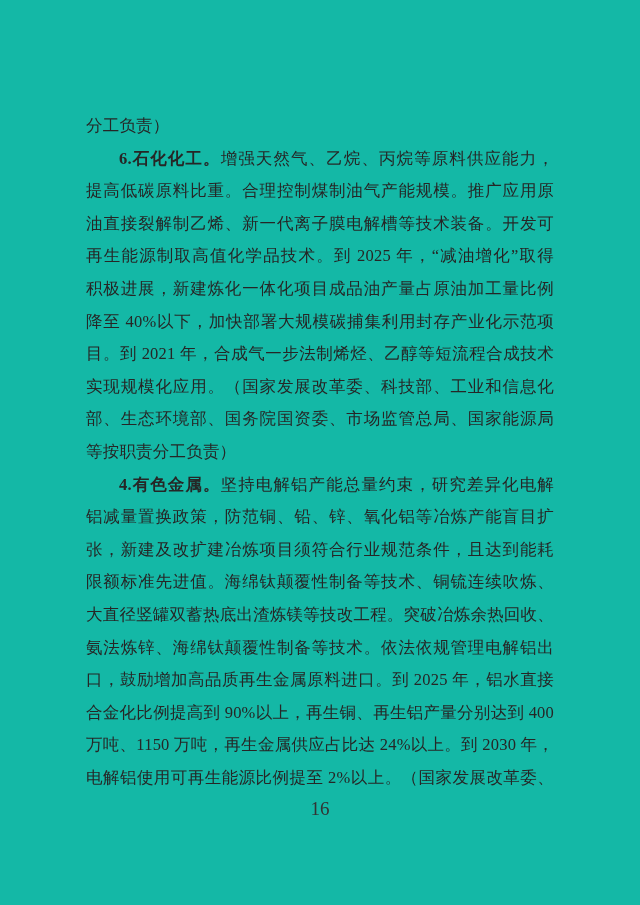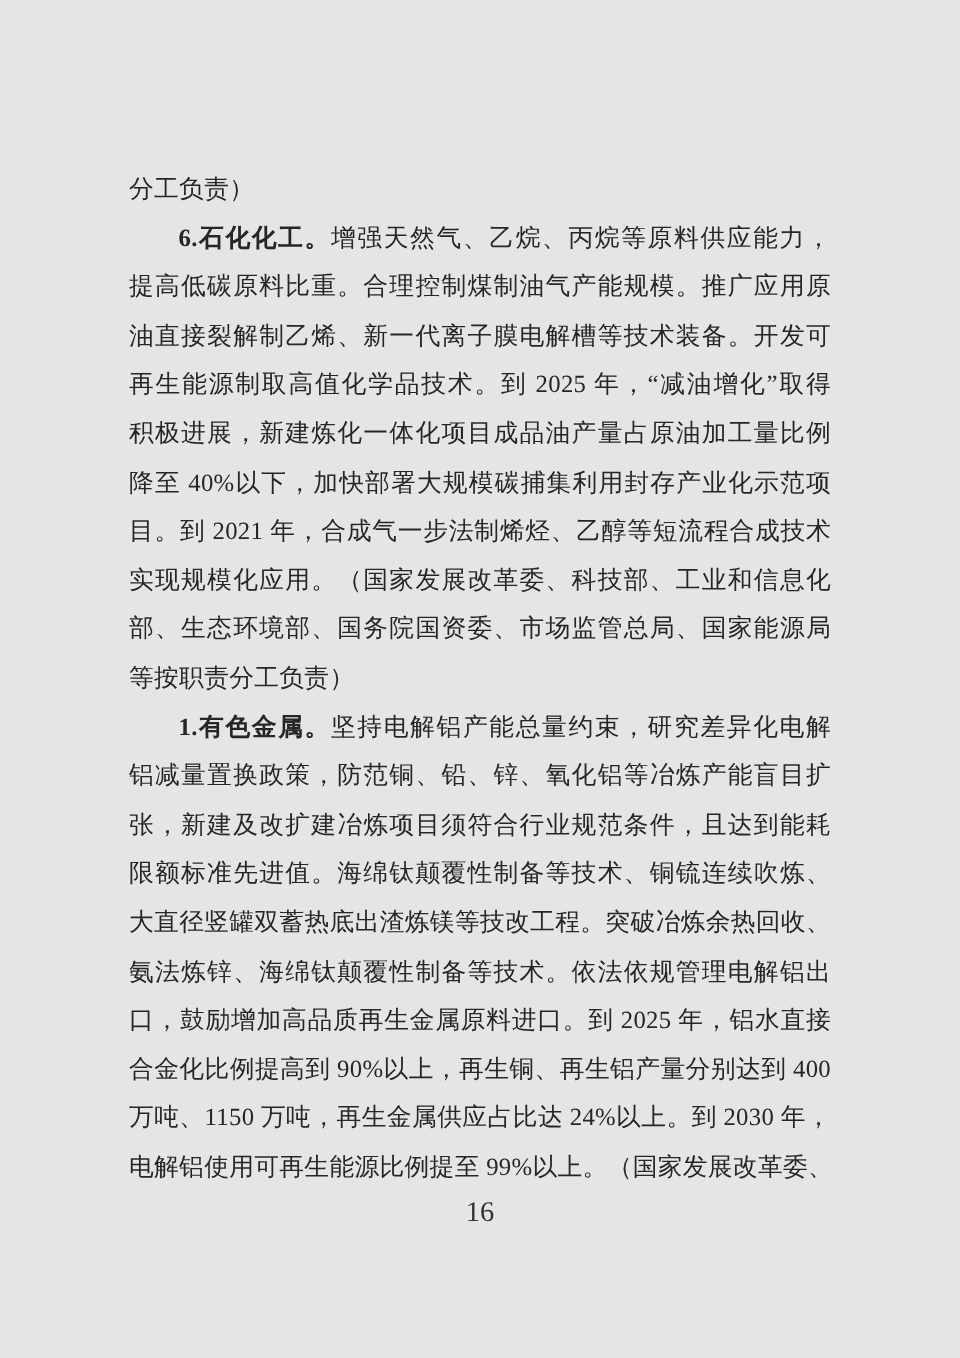--- a/index.html
+++ b/index.html
@@ -11,21 +11,21 @@
     height: 905px;
     background: #ffffff;
     position: relative;
     overflow: hidden;
     font-family: "Liberation Serif", "DejaVu Serif", serif;
     color: #262626;
   }
   .page {
     position: absolute;
     inset: 0;
-    background: #e5e5e5;
+    background: #14b8a6;
   }
   .text-block {
     position: absolute;
     left: 86px;
     top: 110px;
     width: 468px;
   }
   .line {
     font-size: 16.5px;
     line-height: 32.6px;
@@ -67,25 +67,25 @@
     <div class="line indent"><span class="head">6.石化化工。</span><span>增强天然气、乙烷、丙烷等原料供应能力，</span></div>
     <div class="line">提高低碳原料比重。合理控制煤制油气产能规模。推广应用原</div>
     <div class="line">油直接裂解制乙烯、新一代离子膜电解槽等技术装备。开发可</div>
     <div class="line">再生能源制取高值化学品技术。到 2025 年，“减油增化”取得</div>
     <div class="line">积极进展，新建炼化一体化项目成品油产量占原油加工量比例</div>
     <div class="line">降至 40%以下，加快部署大规模碳捕集利用封存产业化示范项</div>
     <div class="line">目。到 2021 年，合成气一步法制烯烃、乙醇等短流程合成技术</div>
     <div class="line">实现规模化应用。（国家发展改革委、科技部、工业和信息化</div>
     <div class="line">部、生态环境部、国务院国资委、市场监管总局、国家能源局</div>
     <div class="line para-end">等按职责分工负责）</div>
-    <div class="line indent"><span class="head">1.有色金属。</span><span>坚持电解铝产能总量约束，研究差异化电解</span></div>
+    <div class="line indent"><span class="head">4.有色金属。</span><span>坚持电解铝产能总量约束，研究差异化电解</span></div>
     <div class="line">铝减量置换政策，防范铜、铅、锌、氧化铝等冶炼产能盲目扩</div>
     <div class="line">张，新建及改扩建冶炼项目须符合行业规范条件，且达到能耗</div>
     <div class="line">限额标准先进值。海绵钛颠覆性制备等技术、铜锍连续吹炼、</div>
     <div class="line">大直径竖罐双蓄热底出渣炼镁等技改工程。突破冶炼余热回收、</div>
     <div class="line">氨法炼锌、海绵钛颠覆性制备等技术。依法依规管理电解铝出</div>
     <div class="line">口，鼓励增加高品质再生金属原料进口。到 2025 年，铝水直接</div>
     <div class="line">合金化比例提高到 90%以上，再生铜、再生铝产量分别达到 400</div>
     <div class="line">万吨、1150 万吨，再生金属供应占比达 24%以上。到 2030 年，</div>
-    <div class="line">电解铝使用可再生能源比例提至 99%以上。（国家发展改革委、</div>
+    <div class="line">电解铝使用可再生能源比例提至 2%以上。（国家发展改革委、</div>
   </div>
   <div class="page-number">16</div>
 </div>
 
 </body></html>

